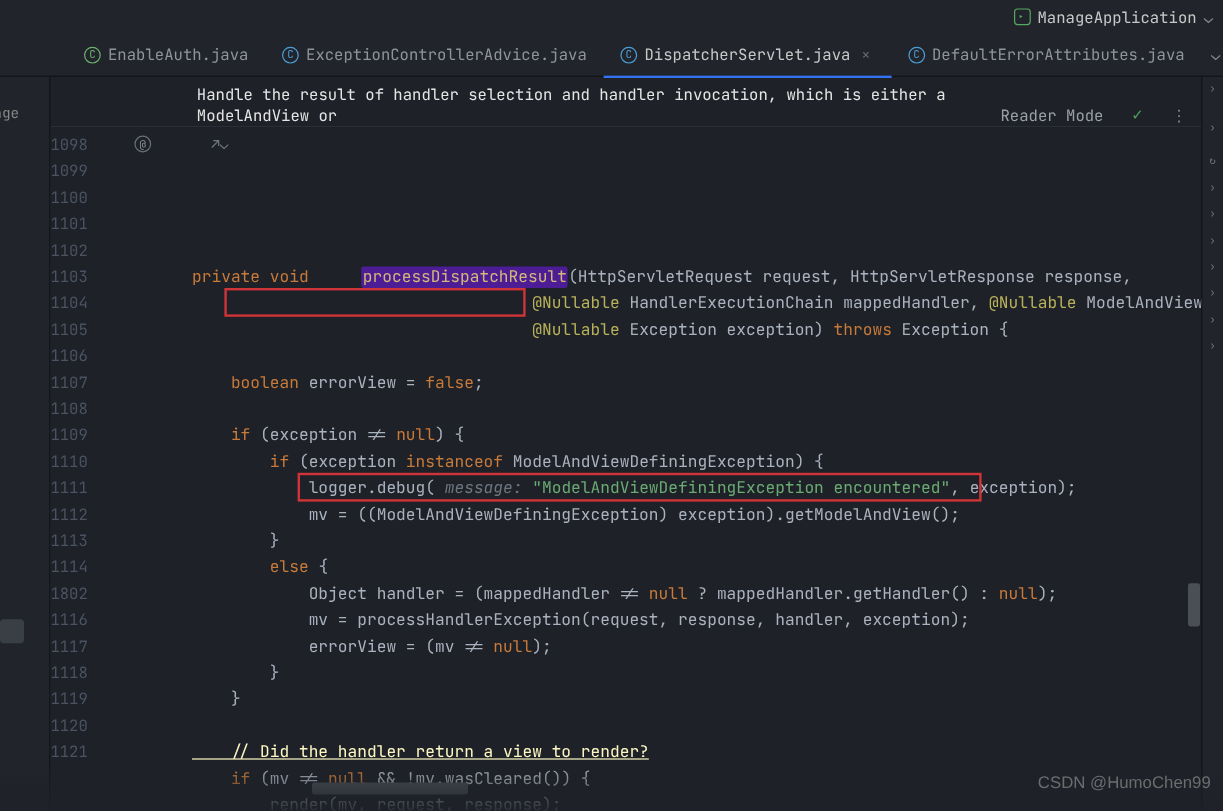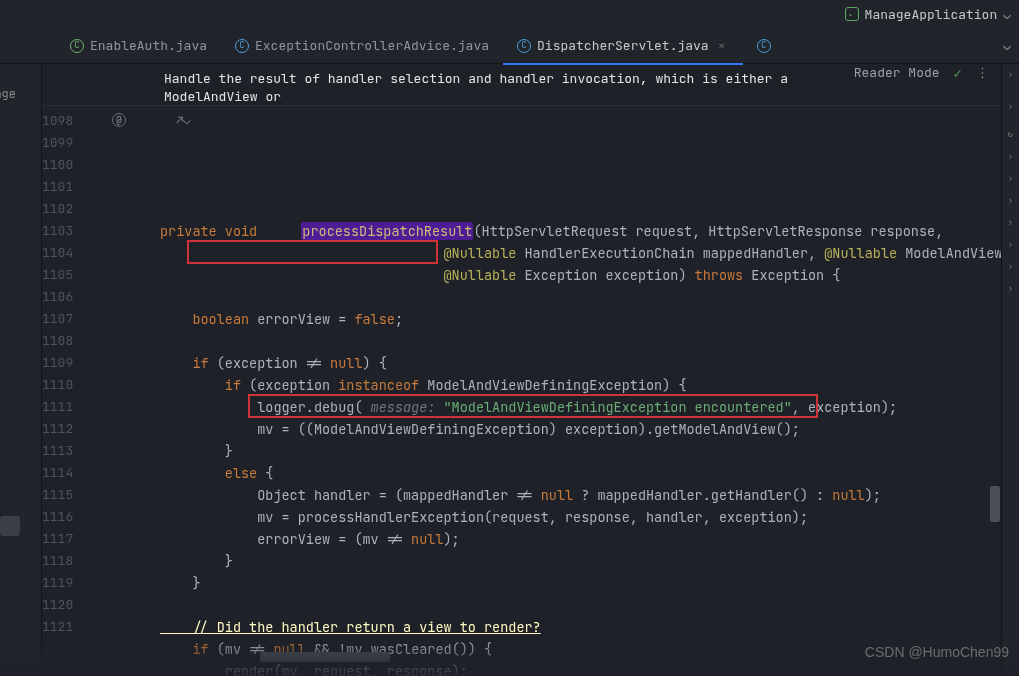--- a/index.html
+++ b/index.html
@@ -80,22 +80,22 @@
     flex-direction: column;
     align-items: center;
     padding-top: 4px;
     gap: 10px;
   }
   .right-strip .ch { color: #777; font-size: 9px; cursor: pointer; }
   .right-strip .M  { color: #bbb; font-size: 13px; font-weight: bold; }
   .doc-header {
     display: flex;
     justify-content: flex-end;
-    align-items: flex-start;
-    gap: 14px;
+    align-items: flex-end;
+    gap: 24px;
     height: 42px;
     padding-right: 28px;
     border-bottom: 1px solid #2a2e35;
   }
   .doc-banner {
     position: absolute;
     left: 164px; top: 64px;
     color: #e5e5e5;
     font-size: 13px;
     line-height: 18px;
@@ -243,20 +243,21 @@
     <span class="cicon">C</span>
     <span>ExceptionControllerAdvice.java</span>
   </div>
   <div class="tab blue active">
     <span class="cicon">C</span>
     <span>DispatcherServlet.java</span>
     <span class="close">×</span>
   </div>
   <div class="tab blue">
     <span class="cicon">C</span>
+    <span>DefaultErrorAttributes.java</span>
   </div>
   <div class="spacer"></div>
   <div class="chev2">⌄</div>
 
 </div>
 
 <div class="left-strip">
   <div class="tag">anage</div>
   <div class="blk"></div>
 </div>
@@ -298,21 +299,21 @@
       <div class="ln">1105</div>
       <div class="ln">1106</div>
       <div class="ln">1107</div>
       <div class="ln">1108</div>
       <div class="ln">1109</div>
       <div class="ln">1110</div>
       <div class="ln">1111</div>
       <div class="ln">1112</div>
       <div class="ln">1113</div>
       <div class="ln">1114</div>
-      <div class="ln">1115</div>
+      <div class="ln">1802</div>
       <div class="ln">1116</div>
       <div class="ln">1117</div>
       <div class="ln">1118</div>
       <div class="ln">1119</div>
       <div class="ln">1120</div>
       <div class="ln">1121</div>
     </div>
   <div class="code" id="code">
     
     

